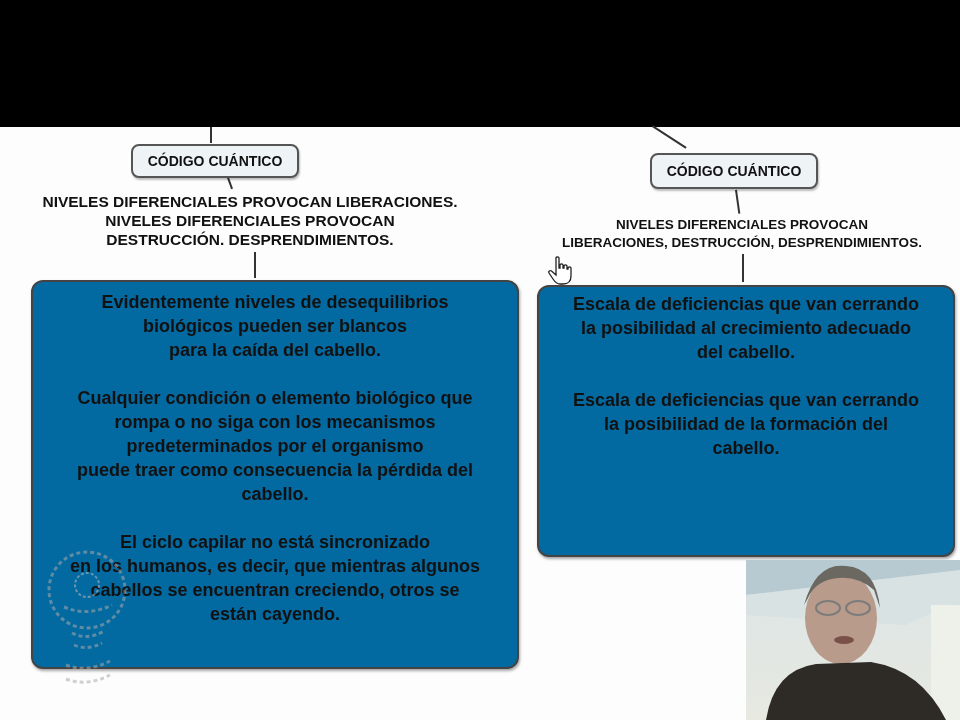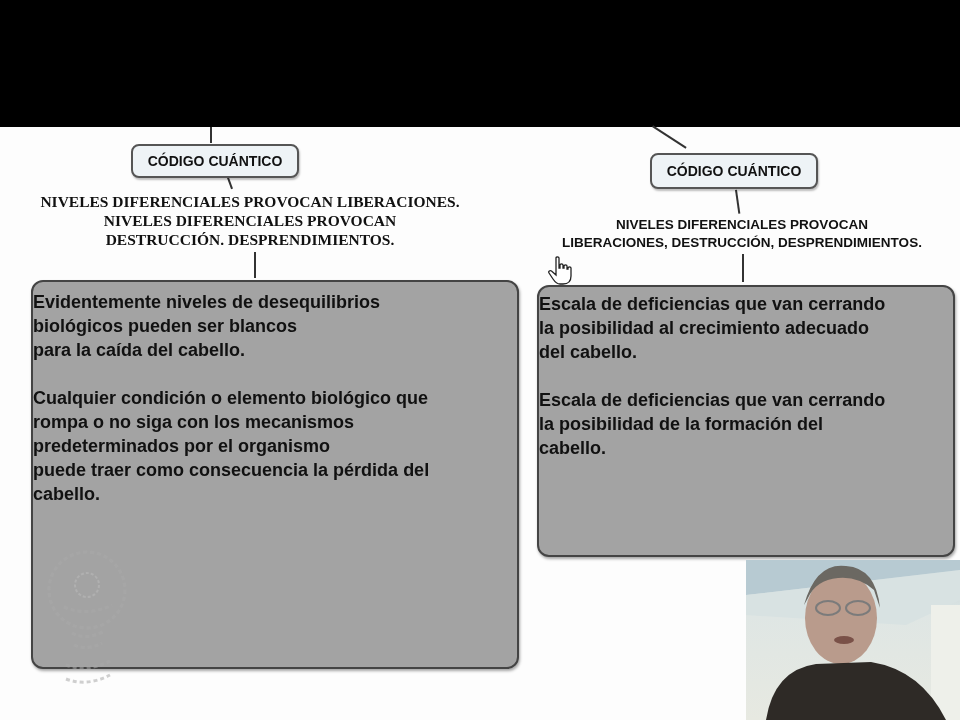--- a/index.html
+++ b/index.html
@@ -16,22 +16,22 @@
     background:#eef3f6; font-weight:bold; font-size:14px; text-align:center;
     box-shadow:1px 2px 2px rgba(0,0,0,0.25);
     display:flex; align-items:center; justify-content:center;
   }
   .heading {
     position:absolute; font-weight:bold; text-align:center; line-height:19px;
     white-space:pre-line;
   }
   .card {
     position:absolute; border:2px solid #444; border-radius:12px;
-    background:#a3a3a3; box-shadow:1px 2px 3px rgba(0,0,0,0.35);
-    font-weight:bold; font-size:18px; line-height:24px;
+    background:#0369a1; box-shadow:1px 2px 3px rgba(0,0,0,0.35);
+    text-align:center; font-weight:bold; font-size:18px; line-height:24px;
     box-sizing:border-box;
   }
   .card p { margin:0 0 24px 0; white-space:pre-line; }
   .card p:last-child { margin-bottom:0; }
   .hand-cursor { position:absolute; left:548px; top:256px; width:26px; height:30px; }
   .watermark { position:absolute; left:42px; top:545px; width:95px; height:150px; opacity:0.55; }
   .webcam {
     position:absolute; left:746px; top:560px; width:214px; height:160px; overflow:hidden;
     background:linear-gradient(180deg,#bccfd6 0%,#dfe6e4 35%,#e7e9e1 100%);
   }
@@ -42,33 +42,37 @@
 <div class="top-bar"></div>
 
 <div class="connector" style="left:210px;top:127px;height:16px;"></div>
 <div class="connector" style="left:227px;top:178px;height:12px;transform:rotate(-20deg);"></div>
 <div class="connector" style="left:254px;top:252px;height:26px;"></div>
 <div class="connector" style="left:652px;top:127px;height:40px;transform:rotate(-57deg);"></div>
 <div class="connector" style="left:735px;top:190px;height:24px;transform:rotate(-8deg);"></div>
 <div class="connector" style="left:742px;top:254px;height:28px;"></div>
 
 <div class="tag" style="left:131px;top:144px;width:164px;height:30px;">CÓDIGO CUÁNTICO</div>
-<div class="heading" style="left:6px;top:192px;width:488px;font-size:15.5px;font-family:Liberation Serif, serif;">NIVELES DIFERENCIALES PROVOCAN LIBERACIONES.
+<div class="heading" style="left:6px;top:192px;width:488px;font-size:15.5px;">NIVELES DIFERENCIALES PROVOCAN LIBERACIONES.
 NIVELES DIFERENCIALES PROVOCAN
 DESTRUCCIÓN. DESPRENDIMIENTOS.</div>
 
 <div class="card" style="left:31px;top:280px;width:488px;height:389px;padding-top:8px;">
   <p>Evidentemente niveles de desequilibrios
 biológicos pueden ser blancos
 para la caída del cabello.</p>
   <p>Cualquier condición o elemento biológico que
 rompa o no siga con los mecanismos
 predeterminados por el organismo
 puede traer como consecuencia la pérdida del
 cabello.</p>
+  <p>El ciclo capilar no está sincronizado
+en los humanos, es decir, que mientras algunos
+cabellos se encuentran creciendo, otros se
+están cayendo.</p>
 </div>
 
 <div class="tag" style="left:650px;top:153px;width:164px;height:32px;">CÓDIGO CUÁNTICO</div>
 <div class="heading" style="left:532px;top:216px;width:420px;font-size:13.5px;line-height:18px;">NIVELES DIFERENCIALES PROVOCAN
 LIBERACIONES, DESTRUCCIÓN, DESPRENDIMIENTOS.</div>
 
 <div class="card" style="left:537px;top:285px;width:418px;height:272px;padding-top:5px;">
   <p>Escala de deficiencias que van cerrando
 la posibilidad al crecimiento adecuado
 del cabello.</p>

